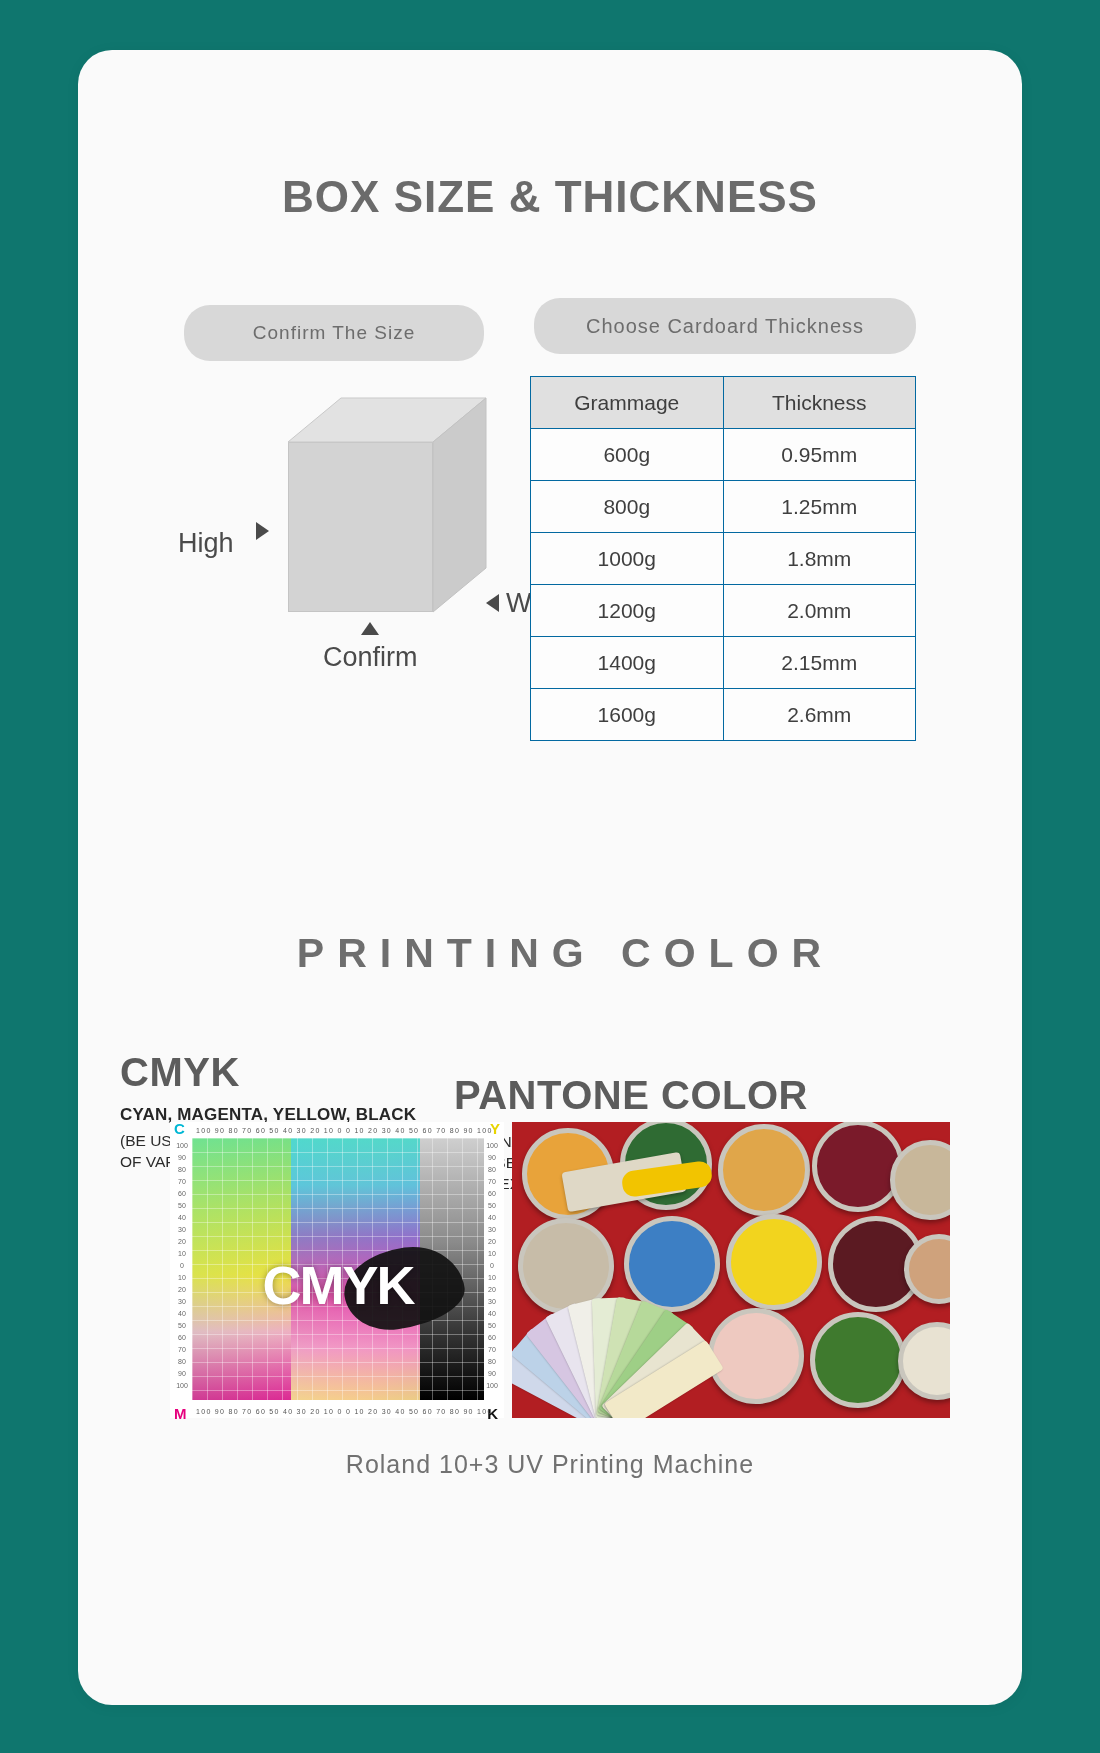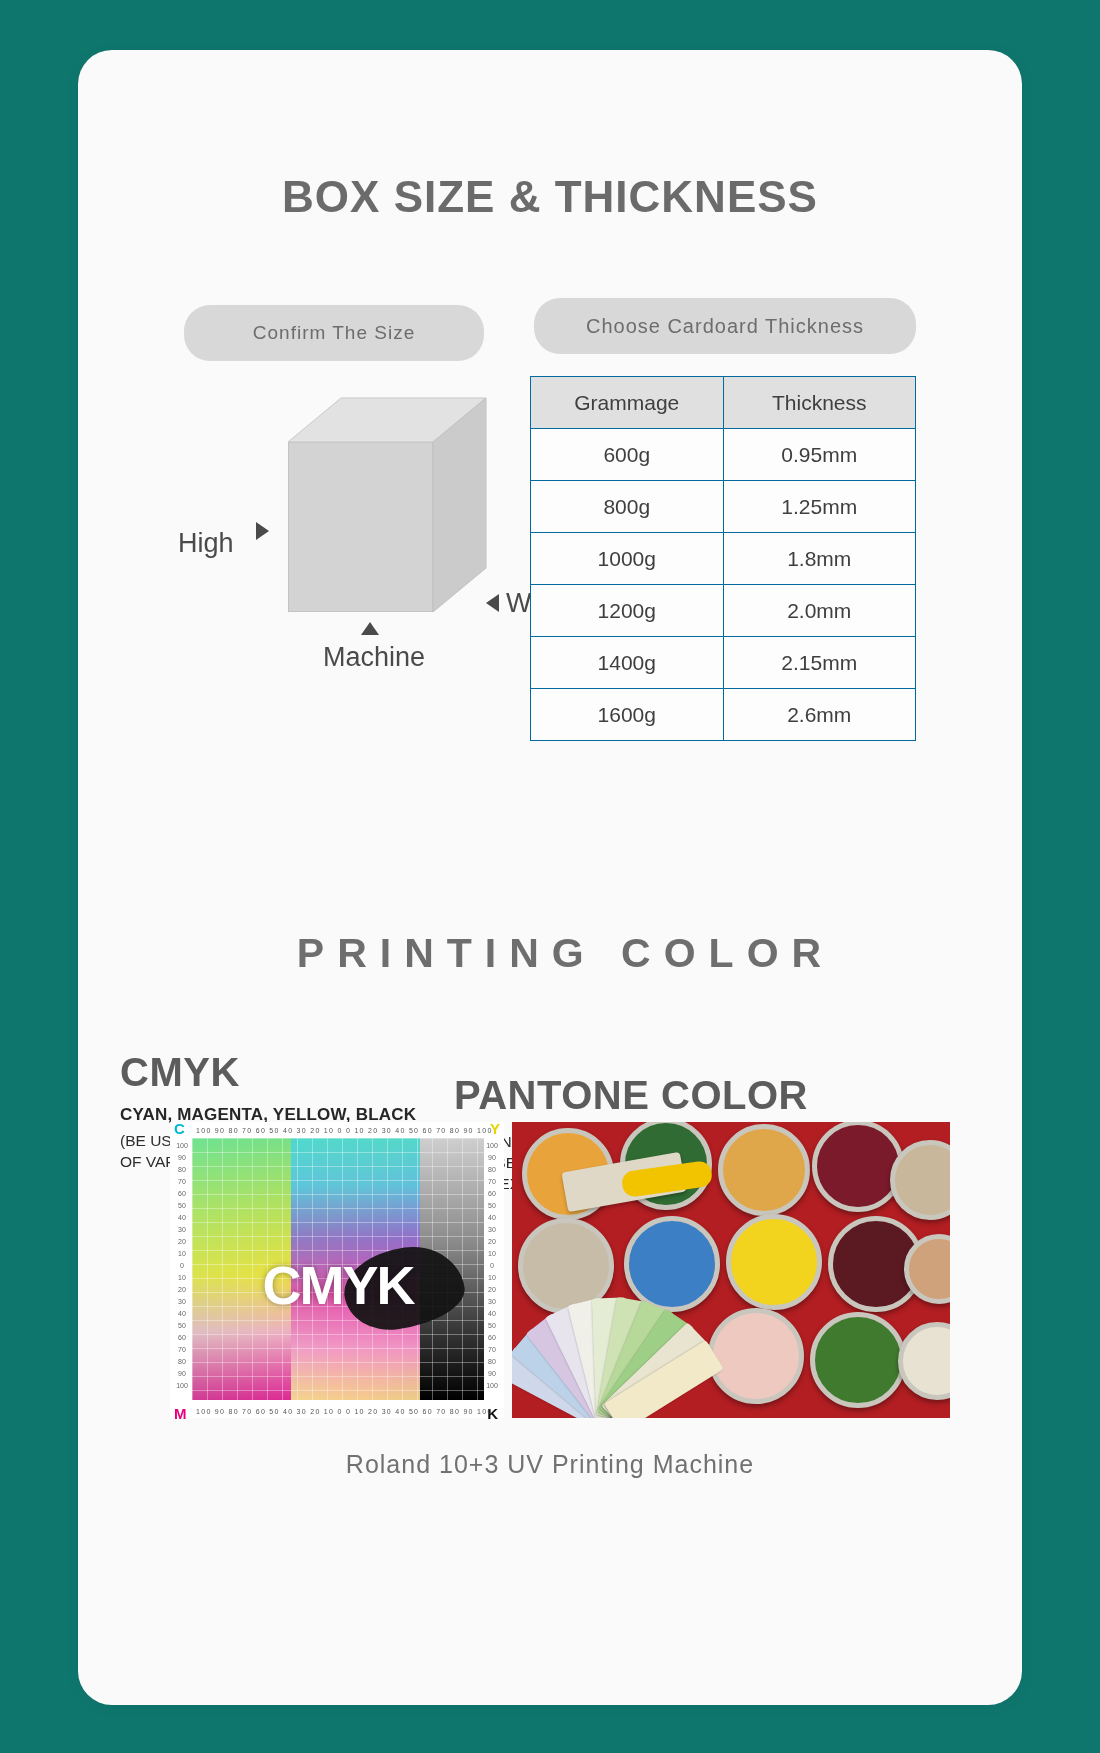--- a/index.html
+++ b/index.html
@@ -313,21 +313,21 @@
       <div class="box-front"></div>
       <svg class="box-top" style="left:0;top:0;width:340px;height:300px;position:absolute;">
         <polygon points="110,62 163,18 308,18 255,62" fill="#e2e2e2" stroke="#c9c9c9" stroke-width="1"></polygon>
         <polygon points="255,62 308,18 308,188 255,232" fill="#cbcbcb" stroke="#c2c2c2" stroke-width="1"></polygon>
       </svg>
       <div class="arr arr-right"></div>
       <div class="lbl lbl-high">High</div>
       <div class="arr arr-left"></div>
       <div class="lbl lbl-width">Width</div>
       <div class="arr arr-up"></div>
-      <div class="lbl lbl-length">Machine</div>
+      <div class="lbl lbl-length">Confirm</div>
     </div>
 
     <table class="thick-table">
       <thead>
         <tr>
           <th>Grammage</th>
           <th>Thickness</th>
         </tr>
       </thead>
       <tbody>

